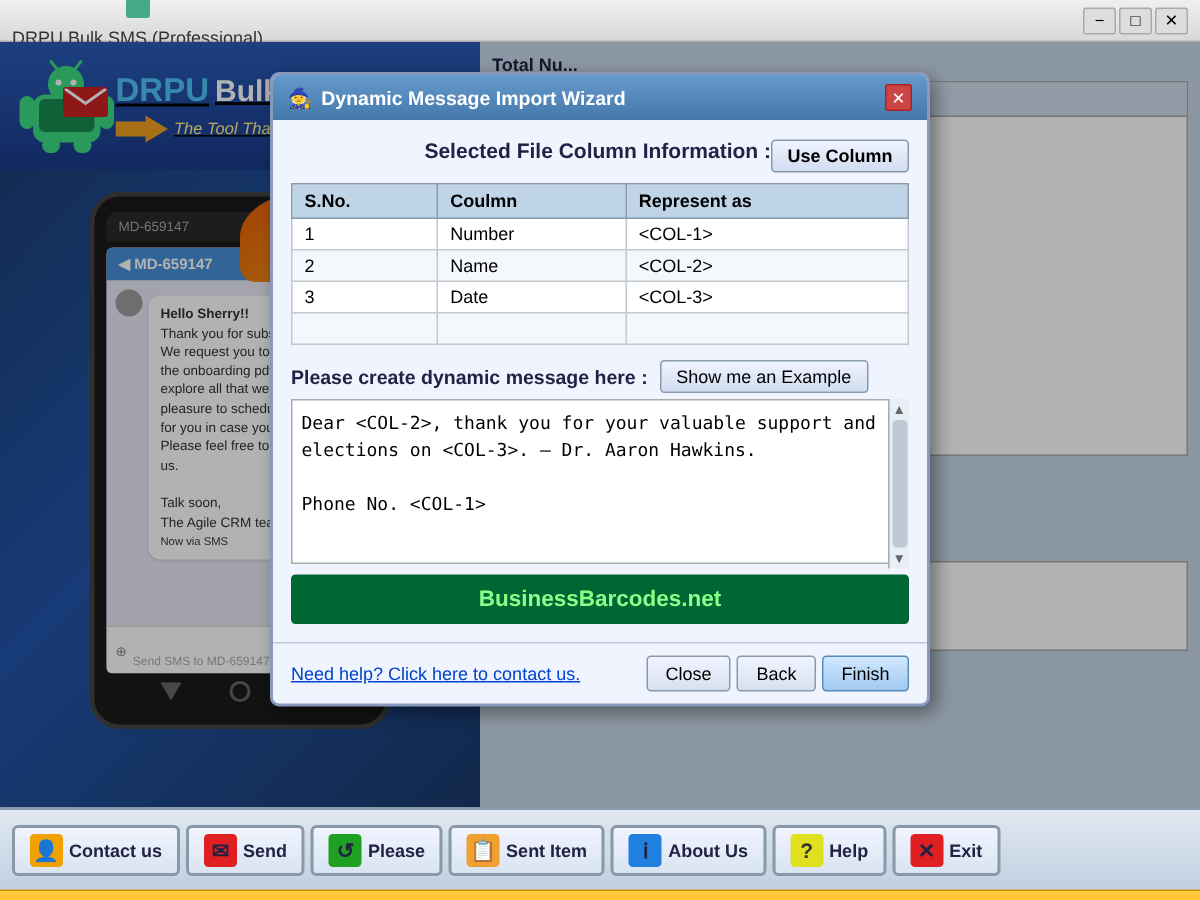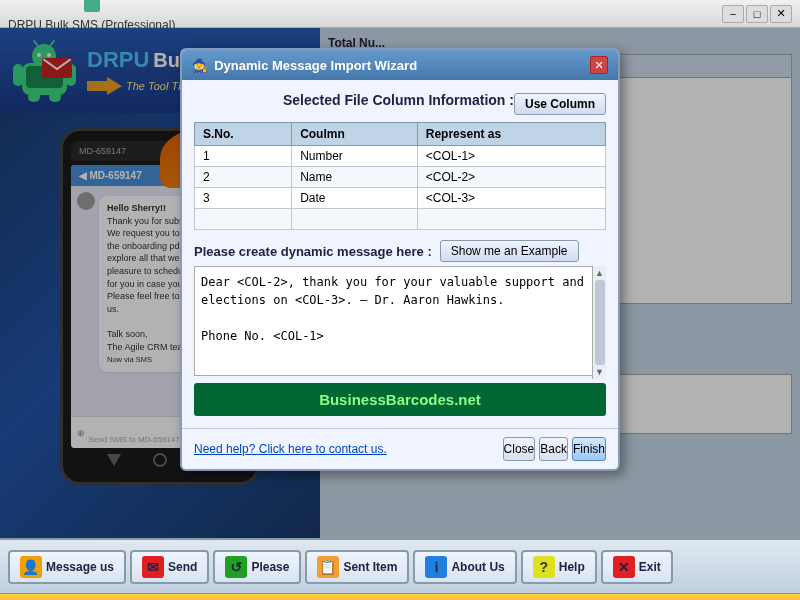--- a/index.html
+++ b/index.html
@@ -40,22 +40,22 @@
       overflow: hidden;
       flex-shrink: 0;
     }
 
     
     .logo-area {
       background: linear-gradient(to bottom, #2a5cb8, #1a3a8a);
       padding: 8px 12px;
       display: flex;
       align-items: center;
-      gap: 10px;
       height: 85px;
+      text-decoration: underline;
     }
 
     .phone-container {
       display: flex;
       justify-content: center;
       align-items: flex-start;
       padding: 15px;
       position: relative;
     }
     .phone-mockup {
@@ -404,21 +404,21 @@
       border-top: 1px solid #c0c8d8;
     }
     .footer-link {
       color: #0044cc;
       font-size: 12px;
       text-decoration: underline;
       cursor: pointer;
     }
     .footer-buttons { display: flex; gap: 4px; }
     .footer-btn {
-      padding: 4px 0;
+      padding: 4px 12px;
       border: 1px solid #8899aa;
       border-radius: 3px;
       cursor: pointer;
       font-size: 12px;
       background: linear-gradient(to bottom, #f0f4ff, #d8e0f0);
     }
     .footer-btn-finish {
       background: linear-gradient(to bottom, #d0e8ff, #a0c8f0);
       border: 1px solid #5588bb;
       font-weight: normal;
@@ -655,21 +655,21 @@
 
     </div>
   </div>
 
 </div>
 
 <div class="toolbar">
 
   <div class="toolbar-btn">
     <div class="btn-icon btn-contact">👤</div>
-    <span>Message us</span>
+    <span>Contact us</span>
   </div>
 
   <div class="toolbar-btn">
     <div class="btn-icon btn-send">✉</div>
     <span>Send</span>
   </div>
 
   <div class="toolbar-btn">
     <div class="btn-icon btn-reset">↺</div>
     <span>Please</span>

